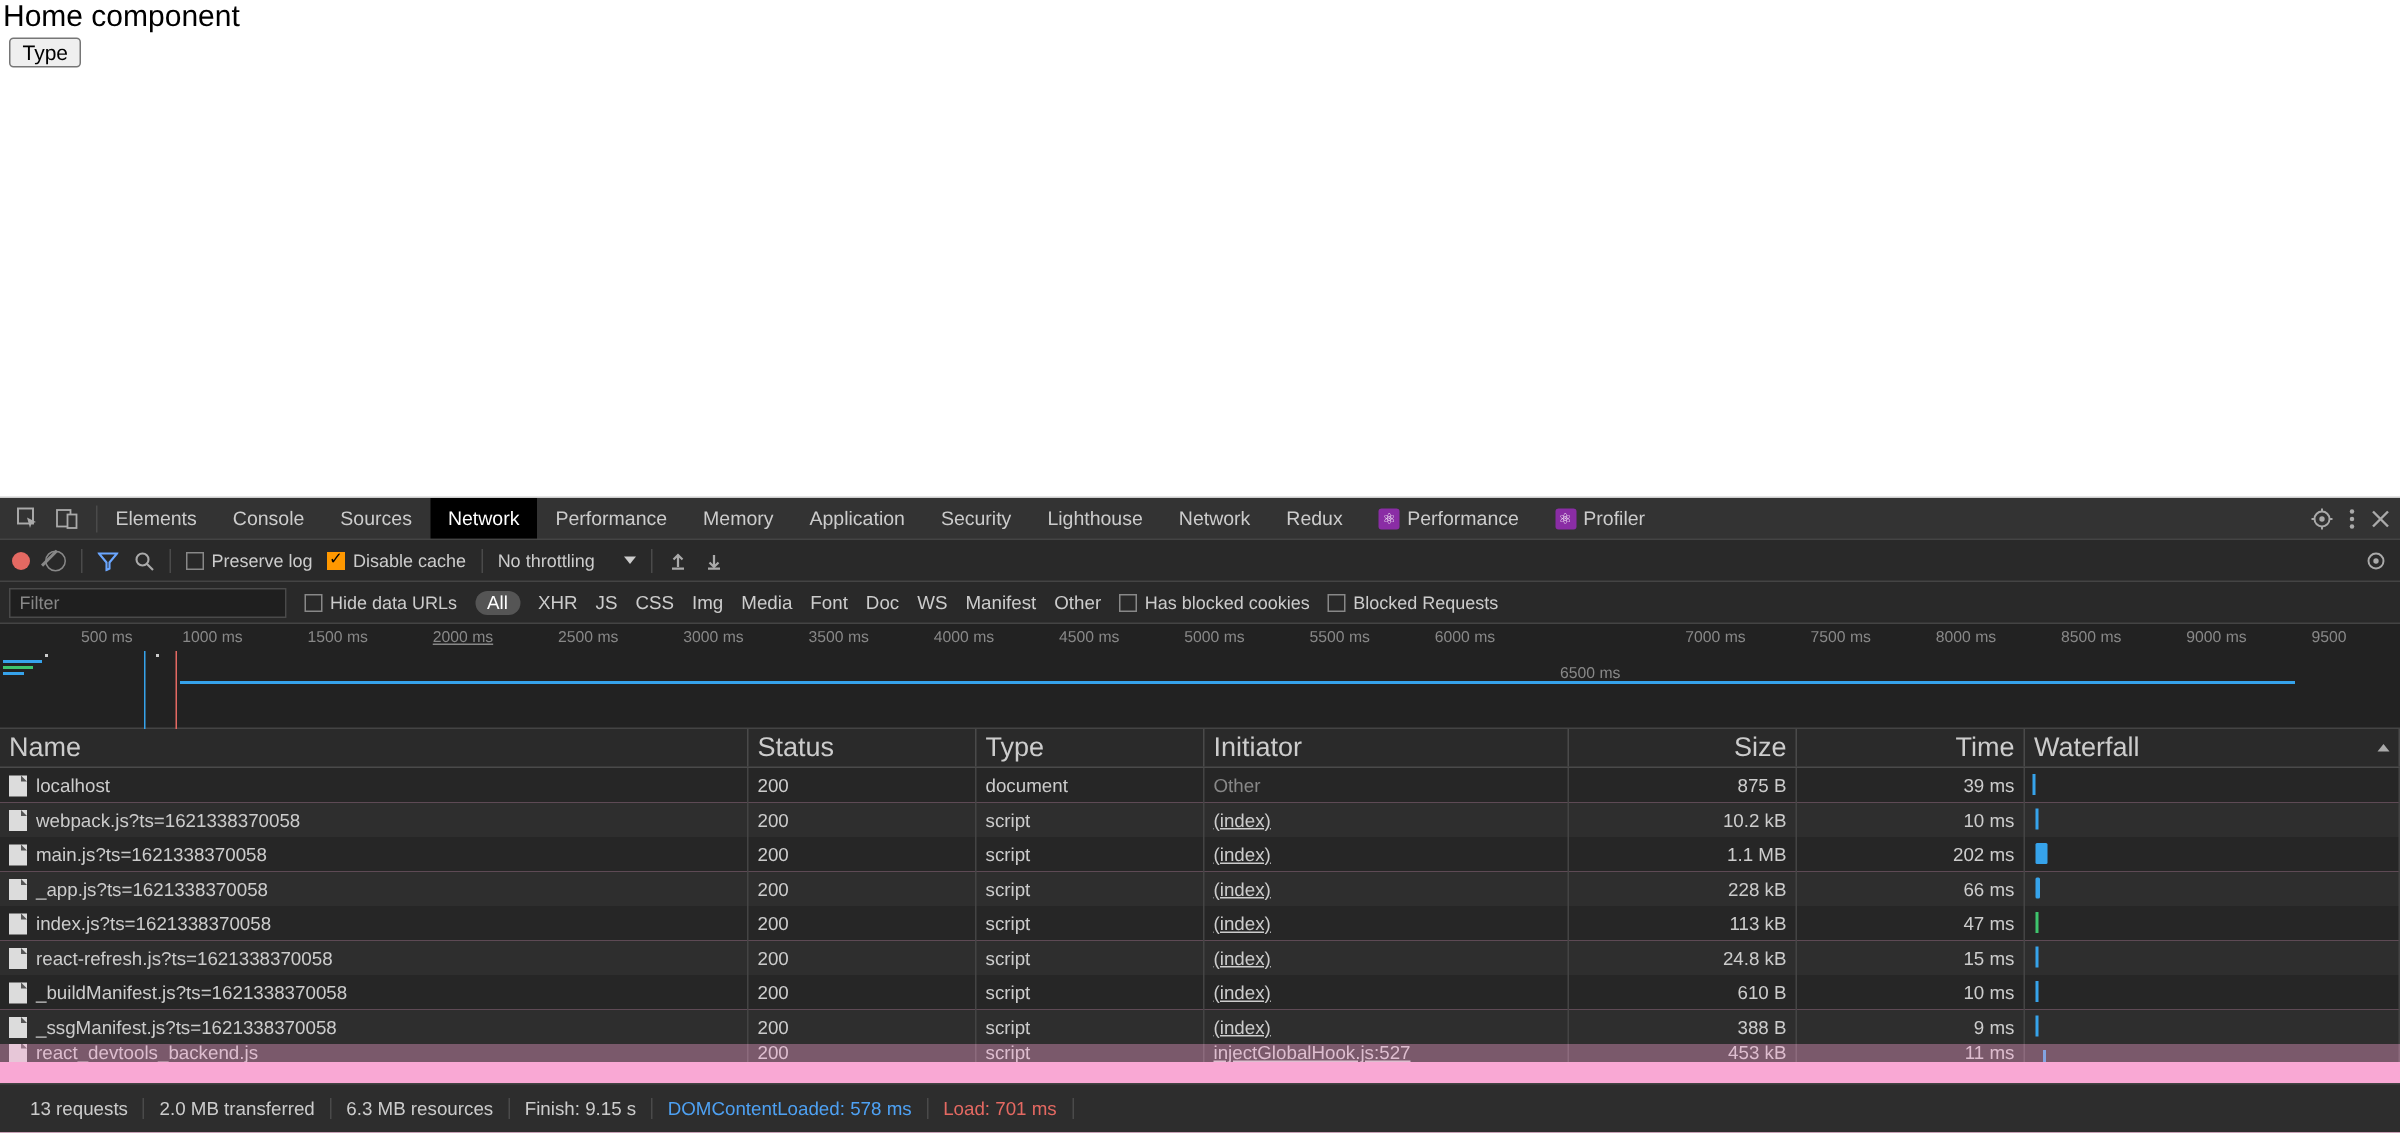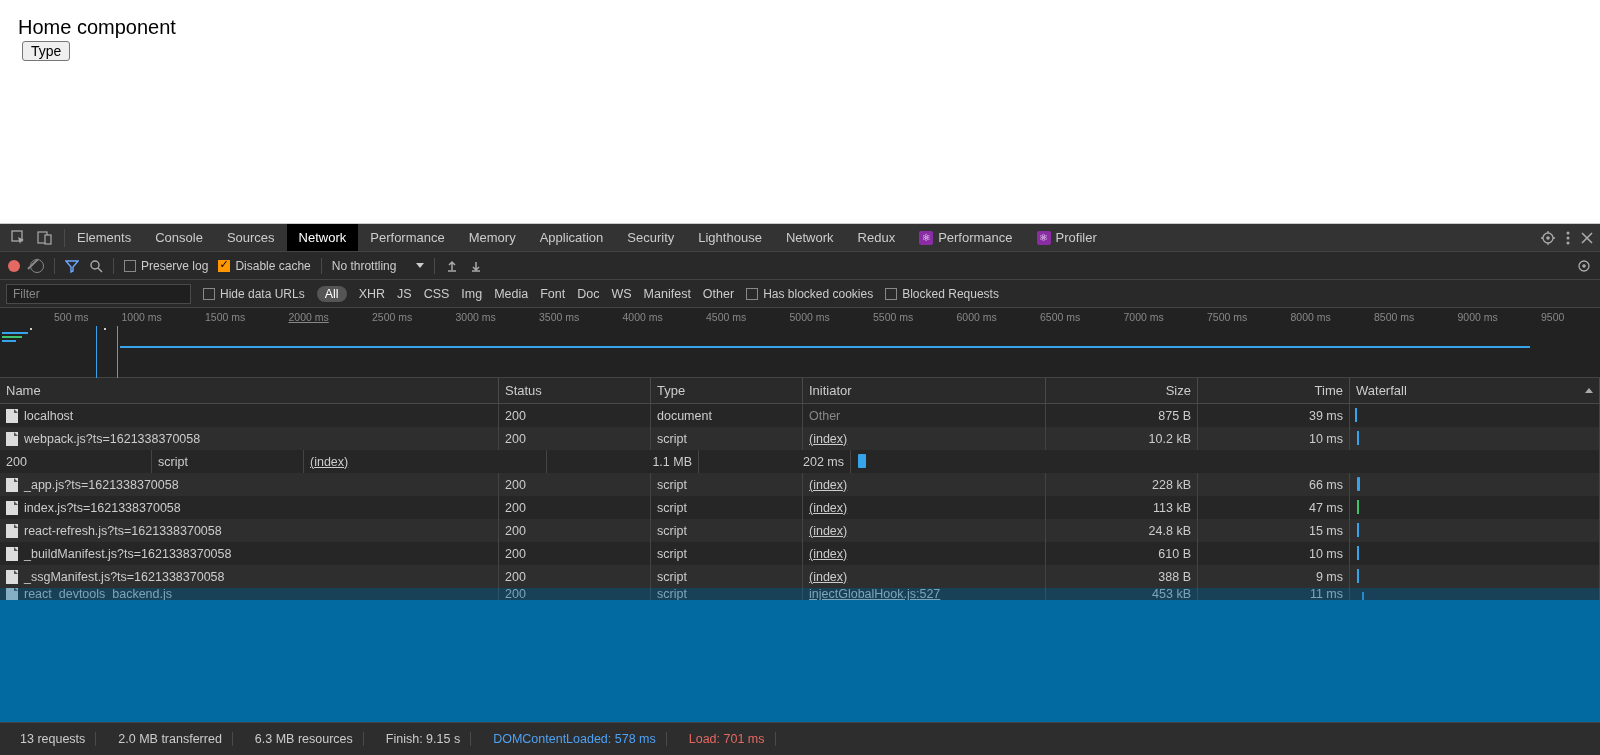--- a/index.html
+++ b/index.html
@@ -1,20 +1,20 @@
 <!DOCTYPE html>
 <html><head>
 <meta charset="utf-8">
 <style>
 *{margin:0;padding:0;box-sizing:border-box;font-family:-apple-system,BlinkMacSystemFont,"Segoe UI",Helvetica,Arial,sans-serif}
 body{width:1600px;height:755px;background:#fff;display:flex;flex-direction:column;overflow:hidden}
-.page-content{height:224px;background:#fff;padding:16px;border-bottom:1px solid #ccc}
+.page-content{height:332px;background:#fff;padding:0;border-bottom:1px solid #ccc}
 .page-title{font-size:20px;font-weight:400;color:#000;padding:0 2px}
 .show-btn{margin:2px 6px;padding:1px 8px;font-size:14px;border:1px solid #767676;border-radius:3px;background:#efefef;color:#000;cursor:pointer}
-.devtools{flex:1;background:#0369a1;color:#ccc;display:flex;flex-direction:column;font-size:12px}
+.devtools{flex:1;background:#f9a8d4;color:#ccc;display:flex;flex-direction:column;font-size:12px}
 .dt-tabbar{height:28px;background:#333;border-bottom:1px solid #444;display:flex;align-items:center}
 .dt-ticons{display:flex;align-items:center;padding:0 6px;border-right:1px solid #4a4a4a}
 .dt-ticon{width:18px;height:18px;margin:0 4px;display:flex;align-items:center;justify-content:center;cursor:pointer;color:#aaa}
 .dt-tabs{display:flex;align-items:stretch;height:100%;flex:1}
 .dt-tab{padding:0 12px;display:flex;align-items:center;color:#ccc;cursor:pointer;font-size:13px;gap:5px}
 .dt-tab.active{background:#000;color:#fff}
 .react-ico{width:14px;height:14px;display:inline-flex;align-items:center;justify-content:center;background:#8a2da5;border-radius:2px;color:#fff;font-size:10px}
 .dt-rgicons{display:flex;align-items:center;padding:0 6px;gap:10px}
 .dt-toolbar{height:28px;background:#292929;border-bottom:1px solid #444;display:flex;align-items:center;padding:0 8px;gap:10px}
 .rec-dot{width:12px;height:12px;border-radius:50%;background:#e46962;cursor:pointer}
@@ -38,21 +38,21 @@
 .ftype.active{background:#555;border-radius:8px;padding:1px 8px;color:#fff}
 .dt-overview{height:70px;background:#222;border-bottom:1px solid #444;position:relative}
 .ov-ticks{height:18px;position:relative}
 .ov-tick{position:absolute;top:3px;font-size:10.5px;color:#888}
 .ov-wf{height:52px;position:relative}
 .ov-bar{position:absolute;height:2px;background:#36a3eb}
 .ov-line-blue{position:absolute;top:0;width:1px;height:52px;background:#36a3eb}
 .ov-line-red{position:absolute;top:0;width:1px;height:52px;background:#e46962}
 .ov-dot{position:absolute;width:2px;height:2px;background:#ccc}
 .dt-nhead{height:26px;background:#2a2a2a;display:flex;align-items:center;border-bottom:1px solid #4a4a4a;color:#ccc}
-.nhcell{padding:0 6px;font-size:13px;border-right:1px solid #4a4a4a;height:100%;display:flex;align-items:center}
+.nhcell{padding:0 6px;font-size:18px;border-right:1px solid #4a4a4a;height:100%;display:flex;align-items:center}
 .col-name{width:499px}
 .col-status{width:152px}
 .col-type{width:152px}
 .col-init{width:243px}
 .col-size{width:152px;justify-content:flex-end}
 .col-time{width:152px;justify-content:flex-end}
 .col-wf{flex:1;position:relative}
 .sort-tri{margin-left:auto;width:0;height:0;border-left:4px solid transparent;border-right:4px solid transparent;border-bottom:5px solid #aaa}
 .dt-rows{flex:1;overflow:hidden}
 .nrow{height:23px;display:flex;align-items:center;color:#ccc;font-size:12.5px}
@@ -60,21 +60,21 @@
 .nrow:nth-child(even){background:#2e2e2e}
 .ncell{padding:0 6px;border-right:1px solid #444;height:100%;display:flex;align-items:center;overflow:hidden;white-space:nowrap}
 .doc-ico{width:12px;height:14px;background:#dcdcdc;margin-right:6px;position:relative}
 .doc-ico:after{content:"";position:absolute;right:0;top:0;border-left:4px solid #555;border-top:4px solid transparent}
 .init-link{color:#ccc;text-decoration:underline;cursor:pointer}
 .init-other{color:#888}
 .wf-bar{position:absolute;height:14px;top:4px;background:#36a3eb;border-radius:1px}
 .wf-tick{position:absolute;height:14px;top:4px;width:2px;background:#36a3eb}
 .wf-tick.green{background:#3ec46d}
 .nrow.cutoff{height:12px;overflow:hidden;opacity:.6}
-.dt-status{height:26px;background:#2d2d2d;border-top:1px solid #444;display:flex;align-items:center;padding:16px 10px;gap:12px;font-size:12.5px;color:#ccc}
+.dt-status{height:26px;background:#2d2d2d;border-top:1px solid #444;display:flex;align-items:center;padding:16px 10px;gap:0;font-size:12.5px;color:#ccc}
 .st-item{padding:0 10px;border-right:1px solid #4a4a4a}
 .st-dcl{color:#4ea1f3}
 .st-load{color:#e46962}
 svg{display:block}
 </style>
 </head>
 <body>
 
 <div class="page-content">
   <div class="page-title">Home component</div>
@@ -233,21 +233,21 @@
         <span class="ov-tick" style="left: 205px;">1500 ms</span>
         <span class="ov-tick" style="left: 288.5px; text-decoration: underline;">2000 ms</span>
         <span class="ov-tick" style="left: 372px;">2500 ms</span>
         <span class="ov-tick" style="left: 455.5px;">3000 ms</span>
         <span class="ov-tick" style="left: 539px;">3500 ms</span>
         <span class="ov-tick" style="left: 622.5px;">4000 ms</span>
         <span class="ov-tick" style="left: 706px;">4500 ms</span>
         <span class="ov-tick" style="left: 789.5px;">5000 ms</span>
         <span class="ov-tick" style="left: 873px;">5500 ms</span>
         <span class="ov-tick" style="left: 956.5px;">6000 ms</span>
-        <span class="ov-tick" style="left: 1040px;">6500 ms</span>
+        <span class="ov-tick" style="left: 1040px; margin-top: 24px;">6500 ms</span>
         <span class="ov-tick" style="left: 1123.5px;">7000 ms</span>
         <span class="ov-tick" style="left: 1207px;">7500 ms</span>
         <span class="ov-tick" style="left: 1290.5px;">8000 ms</span>
         <span class="ov-tick" style="left: 1374px;">8500 ms</span>
         <span class="ov-tick" style="left: 1457.5px;">9000 ms</span>
         <span class="ov-tick" style="left: 1541px;">9500</span>
       </div>
     <div class="ov-wf">
       <div class="ov-bar" style="left:2px;top:6px;width:26px"></div>
       <div class="ov-bar" style="left:2px;top:10px;width:20px;background:#3ec46d"></div>
@@ -300,20 +300,24 @@
         <div class="ncell col-init">
           <span class="init-link">(index)</span>
         </div>
         <div class="ncell col-size">10.2 kB</div>
         <div class="ncell col-time">10 ms</div>
         <div class="ncell col-wf" style="position:relative">
           <span class="wf-tick" style="left:7px"></span>
         </div>
       </div>
       <div class="nrow">
+        <div class="ncell col-name">
+          <span class="doc-ico"></span>
+          <span>main.js?ts=1621338370058</span>
+        </div>
         <div class="ncell col-status">200</div>
         <div class="ncell col-type">script</div>
         <div class="ncell col-init">
           <span class="init-link">(index)</span>
         </div>
         <div class="ncell col-size">1.1 MB</div>
         <div class="ncell col-time">202 ms</div>
         <div class="ncell col-wf" style="position:relative">
           <span class="wf-bar" style="left:7px;width:8px"></span>
         </div>

